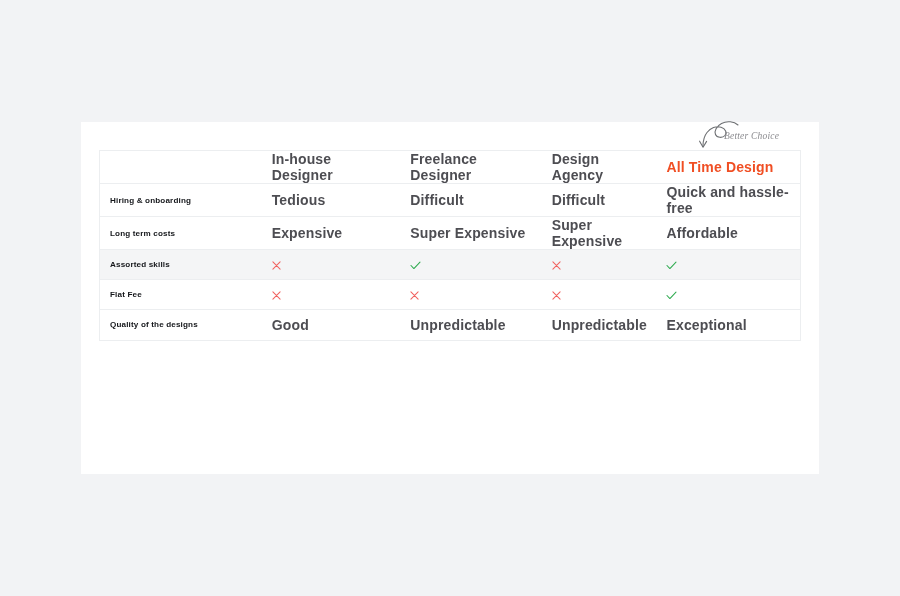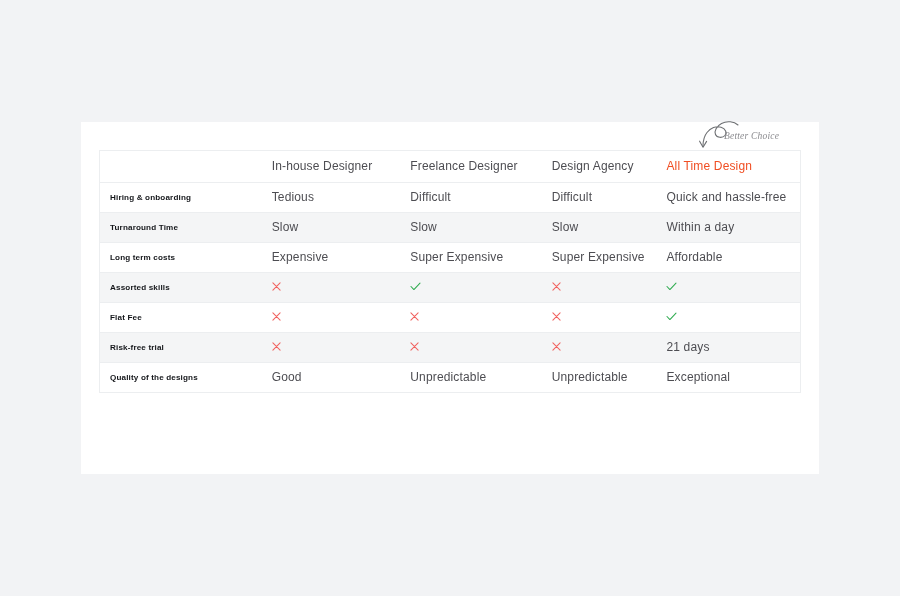--- a/index.html
+++ b/index.html
@@ -75,22 +75,22 @@
     width: 100%;
     border-collapse: collapse;
     table-layout: fixed;
   }
   table.compare th,
   table.compare td {
     text-align: left;
     padding: 0 10px;
     height: 30px;
     vertical-align: middle;
-    font-size: 12px;
-    font-weight: normal;
+    font-size: 14px;
+    font-weight: bold;
     color: #4d4d52;
     letter-spacing: 0.15px;
   }
   table.compare col.c0 { width: 23.1%; }
   table.compare col.c1 { width: 19.8%; }
   table.compare col.c2 { width: 20.2%; }
   table.compare col.c3 { width: 16.4%; }
   table.compare col.c4 { width: 20.5%; }
 
   thead tr { height: 31px; }
@@ -147,27 +147,20 @@
             </tr>
         </thead>
         <tbody>
             <tr>
               <td class="rowlabel">Hiring &amp; onboarding</td>
               <td>Tedious</td>
               <td>Difficult</td>
               <td>Difficult</td>
               <td>Quick and hassle-free</td>
             </tr>
-            <tr class="striped">
-              <td class="rowlabel">Turnaround Time</td>
-              <td>Slow</td>
-              <td>Slow</td>
-              <td>Slow</td>
-              <td>Within a day</td>
-            </tr>
             <tr>
               <td class="rowlabel">Long term costs</td>
               <td>Expensive</td>
               <td>Super Expensive</td>
               <td>Super Expensive</td>
               <td>Affordable</td>
             </tr>
             <tr class="striped">
               <td class="rowlabel">Assorted skills</td>
               <td><span class="mark cross"><svg width="9" height="9" viewBox="0 0 10 10">
@@ -190,33 +183,20 @@
                   </svg></span></td>
               <td><span class="mark cross"><svg width="9" height="9" viewBox="0 0 10 10">
                     <path d="M1 1 L9 9 M9 1 L1 9" stroke="currentColor" stroke-width="1.15" stroke-linecap="round"></path>
                   </svg></span></td>
               <td><span class="mark cross"><svg width="9" height="9" viewBox="0 0 10 10">
                     <path d="M1 1 L9 9 M9 1 L1 9" stroke="currentColor" stroke-width="1.15" stroke-linecap="round"></path>
                   </svg></span></td>
               <td><span class="mark check"><svg width="11" height="9" viewBox="0 0 12 10">
                     <path d="M1 5 L4.2 8.4 L11 1.2" stroke="currentColor" stroke-width="1.15" stroke-linecap="round" stroke-linejoin="round" fill="none"></path>
                   </svg></span></td>
-            </tr>
-            <tr class="striped">
-              <td class="rowlabel">Risk-free trial</td>
-              <td><span class="mark cross"><svg width="9" height="9" viewBox="0 0 10 10">
-                    <path d="M1 1 L9 9 M9 1 L1 9" stroke="currentColor" stroke-width="1.15" stroke-linecap="round"></path>
-                  </svg></span></td>
-              <td><span class="mark cross"><svg width="9" height="9" viewBox="0 0 10 10">
-                    <path d="M1 1 L9 9 M9 1 L1 9" stroke="currentColor" stroke-width="1.15" stroke-linecap="round"></path>
-                  </svg></span></td>
-              <td><span class="mark cross"><svg width="9" height="9" viewBox="0 0 10 10">
-                    <path d="M1 1 L9 9 M9 1 L1 9" stroke="currentColor" stroke-width="1.15" stroke-linecap="round"></path>
-                  </svg></span></td>
-              <td>21 days</td>
             </tr>
             <tr>
               <td class="rowlabel">Quality of the designs</td>
               <td>Good</td>
               <td>Unpredictable</td>
               <td>Unpredictable</td>
               <td>Exceptional</td>
             </tr>
           </tbody>
       </table>

